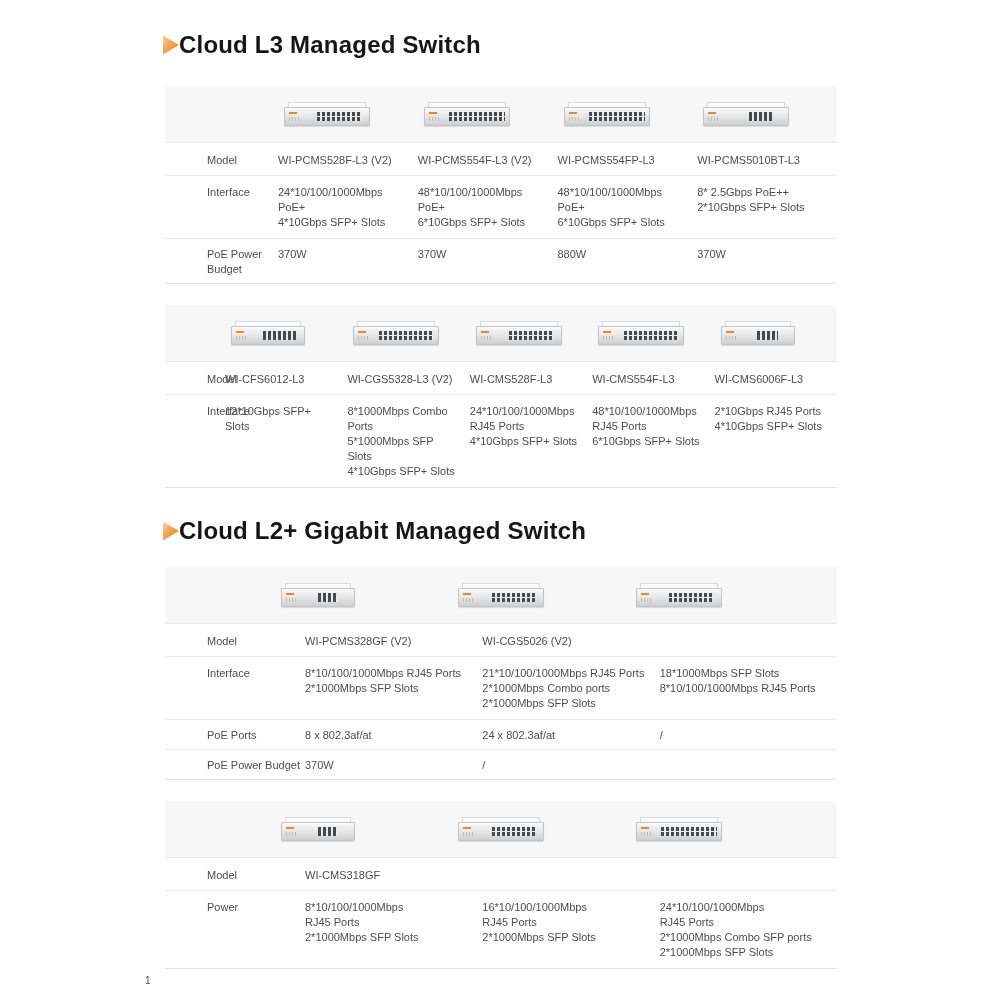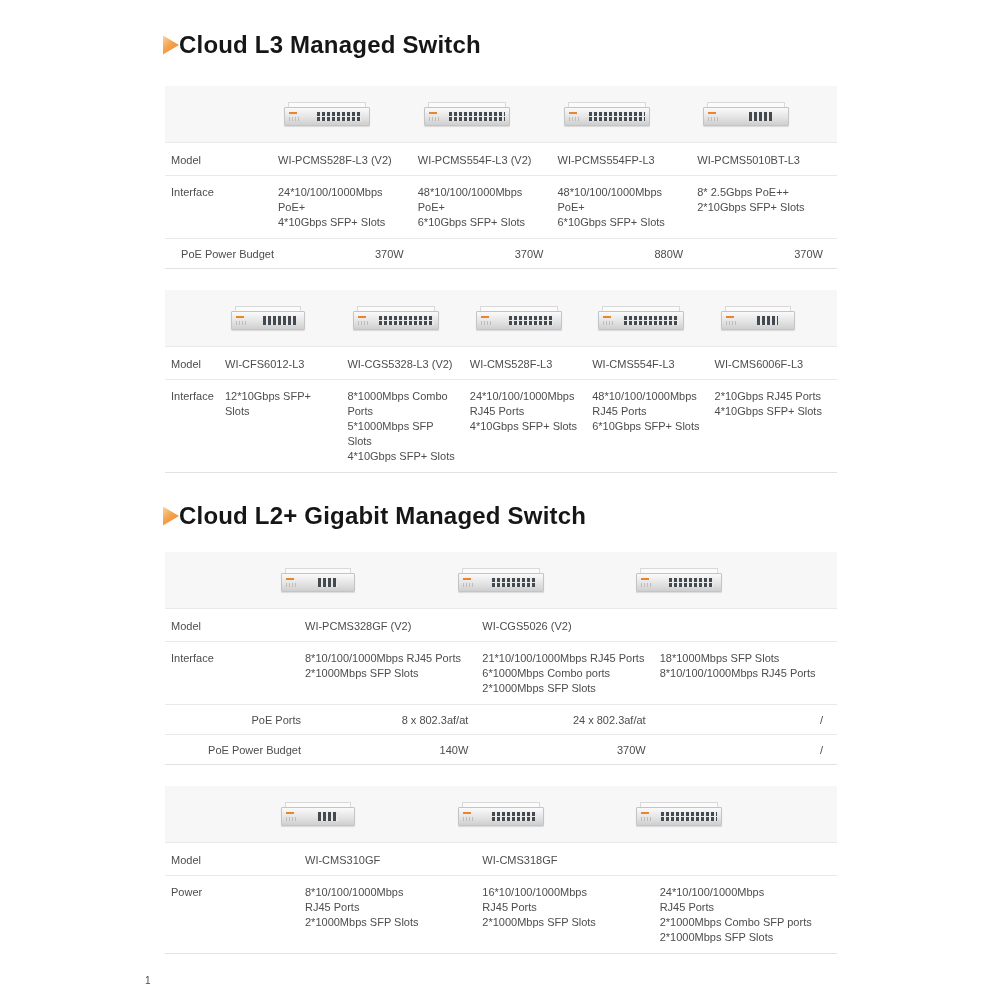--- a/index.html
+++ b/index.html
@@ -16,24 +16,24 @@
 
   
   .spec-table{border-bottom:1px solid #e2e2e2;margin-bottom:21px;}
   .spec-table.last{margin-bottom:0;}
   .trow{display:grid;border-top:1px solid #e9e9e9;}
   .cols4{grid-template-columns:113px repeat(4,1fr);}
   .cols5{grid-template-columns:60px repeat(5,1fr);}
   .cols3{grid-template-columns:140px repeat(3,1fr);}
   .img-band{border-top:none;background:#f7f7f7;height:56px;align-items:center;}
   .cell{font-size:11px;line-height:15px;}
-  .lbl{padding:9px 4px 9px 6px;}
+  .lbl{padding:9px 4px 9px 6px;margin-left:36px;}
   .val{padding:9px 14px 8px 0;}
   .r-model .lbl,.r-model .val{padding-top:10px;padding-bottom:7px;}
-  .r-slim .lbl,.r-slim .val{padding-top:8px;padding-bottom:6px;text-align:right;}
+  .r-slim .lbl,.r-slim .val{padding-top:8px;padding-bottom:6px;}
 
   
   .img-cell{display:flex;align-items:center;}
   .sw{width:86px;margin-left:6px;}
   .cols3 .sw{margin-left:-24px;}
   .sw.desk{width:74px;}
   .sw-top{height:4px;margin:0 4px;background:#fbfbfb;border:1px solid #d9d9d9;border-bottom:none;border-radius:1px 1px 0 0;}
   .sw-body{height:17px;background:linear-gradient(180deg,#fafafa 0%,#e4e4e4 55%,#cfcfcf 100%);
            border:1px solid #c2c5c8;border-radius:1px;position:relative;box-shadow:0 1px 1px rgba(0,0,0,.12);}
   .sw-logo{position:absolute;left:4px;top:4px;width:8px;height:2px;background:#e8862e;}
@@ -276,37 +276,36 @@
       <div class="cell val">WI-CGS5026 (V2)</div>
     </div>
     <div class="trow cols3">
       <div class="cell lbl">Interface</div>
       <div class="cell val">
         <div>8*10/100/1000Mbps RJ45 Ports</div>
         <div>2*1000Mbps SFP Slots</div>
       </div>
       <div class="cell val">
         <div>21*10/100/1000Mbps RJ45 Ports</div>
-        <div>6*1000Mbps Combo ports</div>
+        <div>2*1000Mbps Combo ports</div>
         <div>2*1000Mbps SFP Slots</div>
       </div>
       <div class="cell val">
         <div>18*1000Mbps SFP Slots</div>
         <div>8*10/100/1000Mbps RJ45 Ports</div>
       </div>
     </div>
     <div class="trow cols3 r-slim">
       <div class="cell lbl">PoE Ports</div>
       <div class="cell val">8 x 802.3af/at</div>
       <div class="cell val">24 x 802.3af/at</div>
       <div class="cell val">/</div>
     </div>
     <div class="trow cols3 r-slim">
       <div class="cell lbl">PoE Power Budget</div>
-      <div class="cell val">140W</div>
       <div class="cell val">370W</div>
       <div class="cell val">/</div>
     </div>
   </div>
 
   <div class="spec-table last">
     <div class="trow cols3 img-band">
       <div class="cell"></div>
       <div class="cell img-cell">
         <div class="sw desk">
@@ -334,21 +333,20 @@
               <div class="sw-body">
                 <span class="sw-logo"></span>
                 <span class="sw-vents"></span>
                 <span class="sw-ports p-lg2"></span>
               </div>
             </div>
       </div>
     </div>
     <div class="trow cols3 r-model">
       <div class="cell lbl">Model</div>
-      <div class="cell val">WI-CMS310GF</div>
       <div class="cell val">WI-CMS318GF</div>
     </div>
     <div class="trow cols3">
       <div class="cell lbl">Power</div>
       <div class="cell val">
         <div>8*10/100/1000Mbps</div>
         <div>RJ45 Ports</div>
         <div>2*1000Mbps SFP Slots</div>
       </div>
       <div class="cell val">

